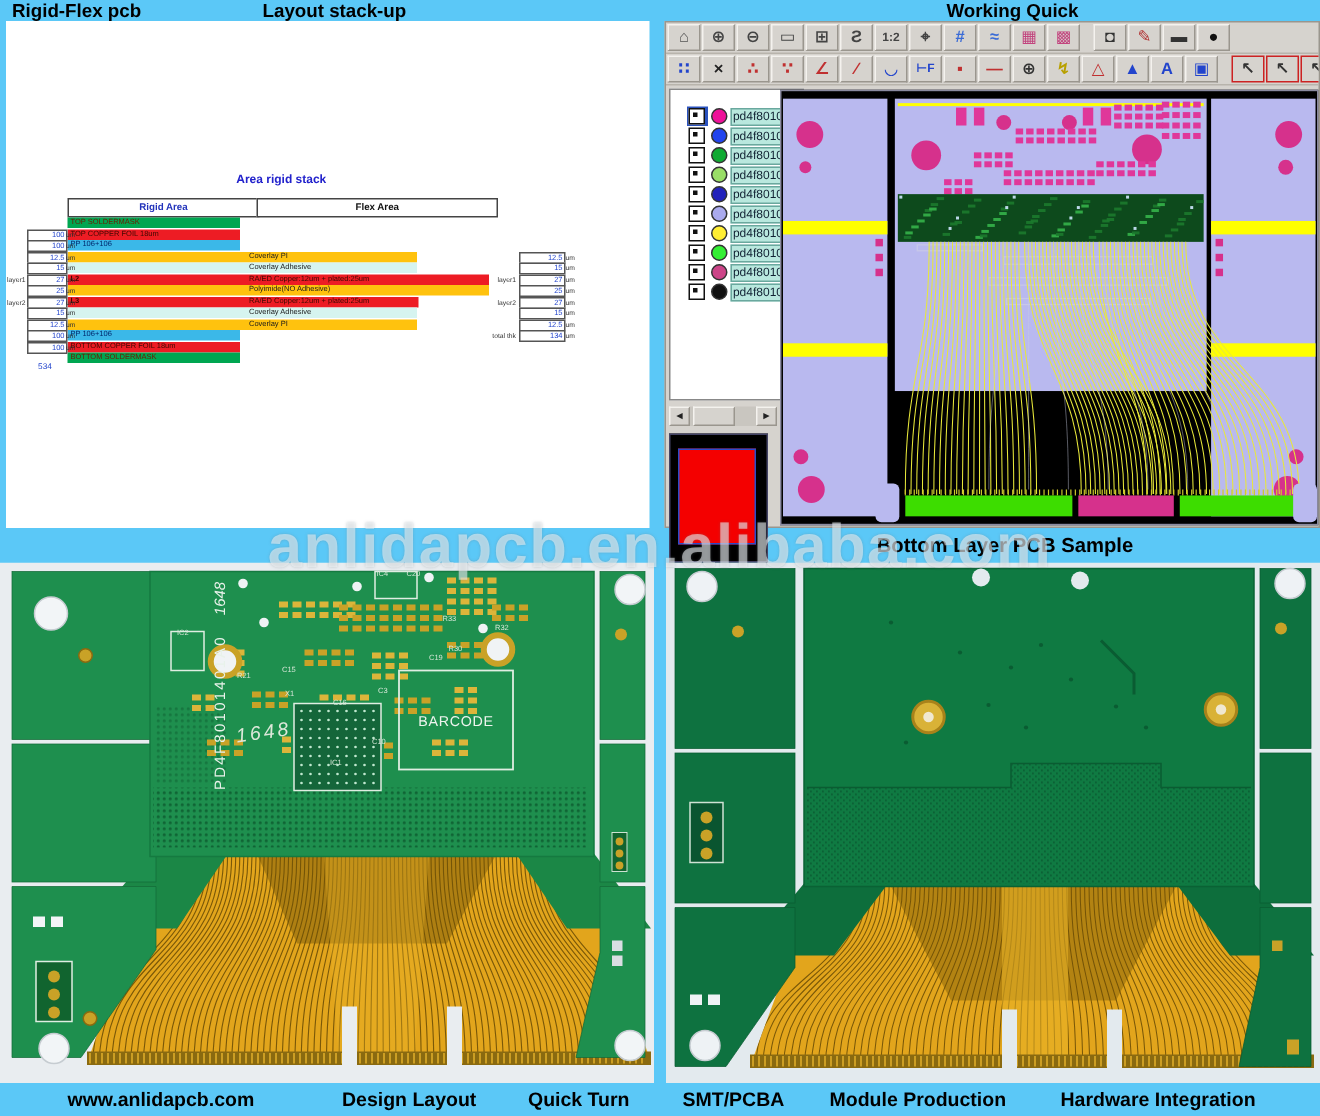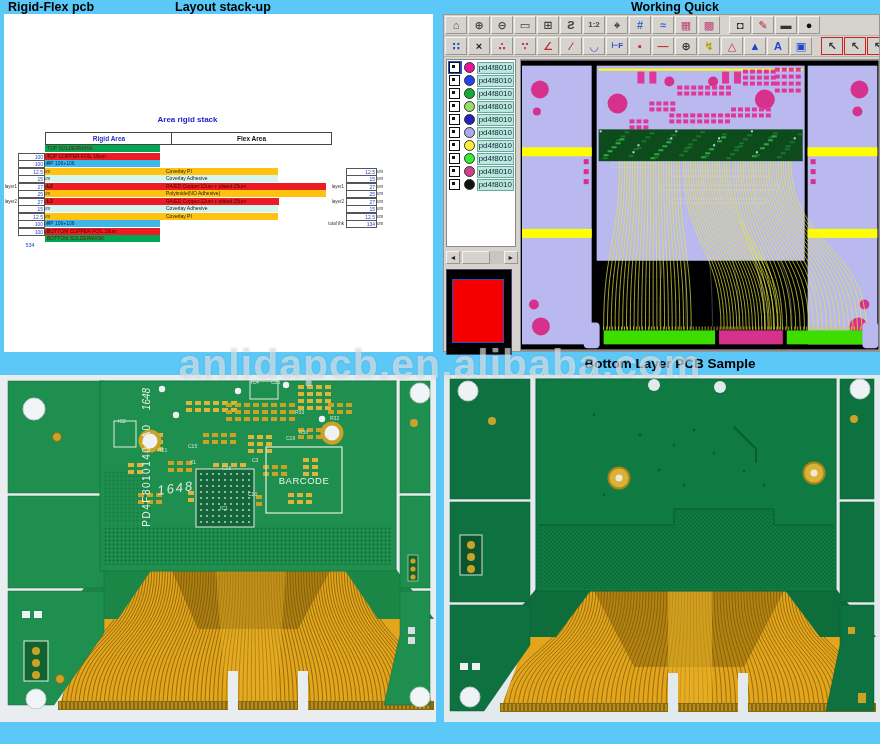--- a/index.html
+++ b/index.html
@@ -22,21 +22,21 @@
   .su-total{position:absolute;font-size:5.5px;color:#2244cc;text-align:center;width:26px;}
   
   #cad{position:absolute;left:443px;top:14px;width:437px;height:338px;background:#d6d3ce;border:1px solid #9a968e;box-sizing:border-box;}
   .tb{height:20px;border-bottom:1px solid #b8b4ac;white-space:nowrap;overflow:hidden;}
   .tbi{display:inline-block;width:20px;height:16px;margin:1px 0 0 1px;text-align:center;font-size:11px;line-height:16px;background:#d6d3ce;
        border:1px solid;border-color:#f4f2ee #9a968e #9a968e #f4f2ee;font-weight:bold;vertical-align:top;}
   .tbi.small{font-size:8px;}
   .tbi.boxed{border:1px solid #cc2222;}
   .cad-body{display:flex;height:294px;}
   .cad-side{width:72px;padding:2px;}
-  #layerlist{background:#fff;border:1px solid #888;width:66px;height:184px;padding:1px;overflow:hidden;}
+  #layerlist{background:#fff;border:1px solid #888;width:66px;height:184px;padding:11px;overflow:hidden;}
   .lrow{display:flex;align-items:center;height:13px;}
   .chkw{width:15px;height:13px;display:flex;align-items:center;justify-content:center;background:#fff;}
   .lrow.sel .chkw{background:#2a52be;}
   .chk{width:9px;height:9px;border:1px solid #111;background:#fff;position:relative;}
   .chk::after{content:"";position:absolute;left:2px;top:2px;width:3px;height:3px;background:#111;}
   .ldot{width:9px;height:9px;border-radius:50%;margin:0 2px;border:1px solid #333;flex:none;}
   .llbl{font-size:8px;background:#b9e8de;border:1px solid #6aa89e;padding:0 1px;color:#123;line-height:10px;white-space:nowrap;}
   .hscroll{margin-top:4px;height:13px;background:#c9c6c0;display:flex;align-items:stretch;}
   .hscroll .arr{width:12px;background:#d6d3ce;border:1px solid;border-color:#f4f2ee #9a968e #9a968e #f4f2ee;font-size:7px;line-height:11px;text-align:center;color:#222;}
   .hscroll .thumb{width:26px;background:#d6d3ce;border:1px solid;border-color:#f4f2ee #9a968e #9a968e #f4f2ee;margin-left:2px;}
@@ -1342,13 +1342,21 @@
       <circle cx="270" cy="78" r="1.4" fill="#0a5c32"></circle>
       <circle cx="300" cy="96" r="1.4" fill="#0a5c32"></circle>
       <circle cx="215" cy="95" r="1.4" fill="#0a5c32"></circle>
       <circle cx="240" cy="110" r="1.4" fill="#0a5c32"></circle>
       <circle cx="320" cy="110" r="1.4" fill="#0a5c32"></circle>
       <circle cx="160" cy="120" r="1.4" fill="#0a5c32"></circle>
       <rect x="224" y="298" width="10" height="42" fill="#e3eaee"></rect>
       <rect x="294" y="298" width="10" height="42" fill="#e3eaee"></rect>
     </svg>
 
+  <div id="footer">
+      <span class="fitem" style="left: 45px;">www.anlidapcb.com</span>
+      <span class="fitem" style="left: 228px;">Design Layout</span>
+      <span class="fitem" style="left: 352px;">Quick Turn</span>
+      <span class="fitem" style="left: 455px;">SMT/PCBA</span>
+      <span class="fitem" style="left: 553px;">Module Production</span>
+      <span class="fitem" style="left: 707px;">Hardware Integration</span>
+    </div>
 </div>
 
 </body></html>

